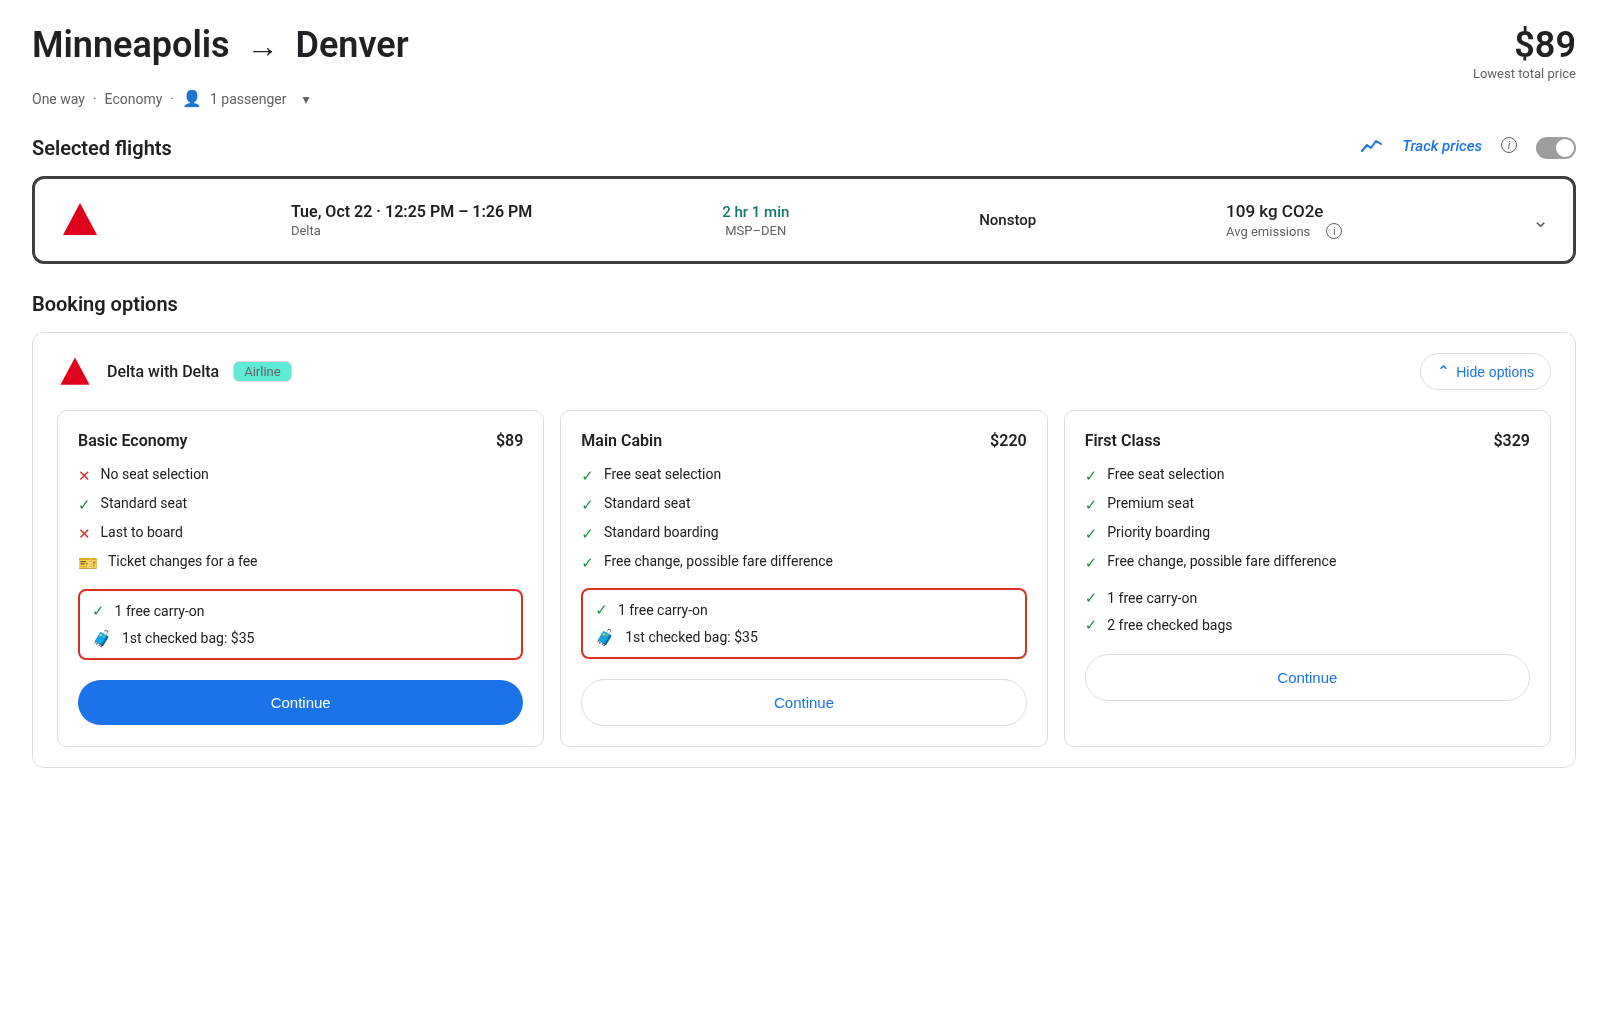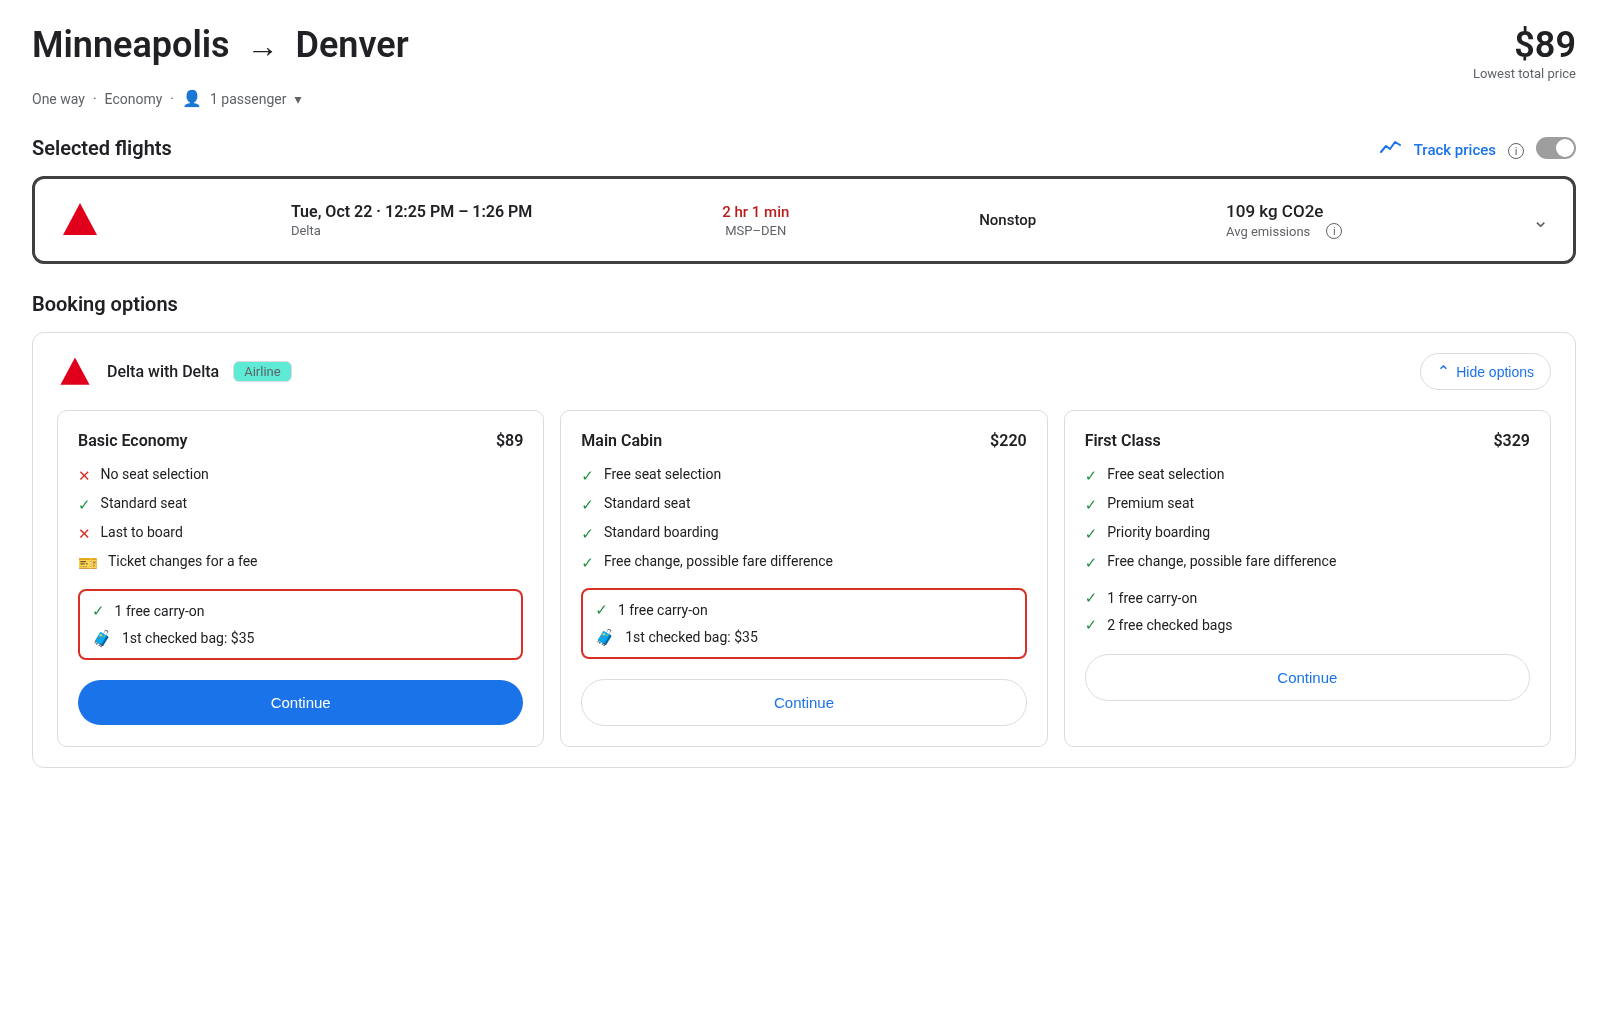--- a/index.html
+++ b/index.html
@@ -44,41 +44,42 @@
       align-items: center;
       gap: 8px;
       font-size: 14px;
       color: #5f6368;
       margin-bottom: 28px;
     }
     .trip-info .dot { color: #5f6368; }
     .passenger-dropdown {
       display: flex;
       align-items: center;
-      gap: 8px;
+      gap: 16px;
       cursor: pointer;
       color: #5f6368;
     }
 
     
     .section-header {
       display: flex;
       justify-content: space-between;
       align-items: center;
       margin-bottom: 16px;
     }
     .section-title {
       font-size: 20px;
       font-weight: 600;
       color: #202124;
     }
     .track-prices-area {
       display: flex;
-      align-items: flex-end;
-      gap: 12px;
+      align-items: flex-start;
+      gap: 19px;
+      font-style: italic;
     }
     .track-icon {
       color: #1a73e8;
       font-size: 18px;
     }
     .track-prices-label {
       color: #1a73e8;
       font-size: 15px;
       font-weight: 500;
     }
@@ -136,21 +137,21 @@
       color: #5f6368;
       margin-top: 2px;
     }
     .flight-duration-block {
       flex: 0 0 auto;
       text-align: center;
     }
     .duration-time {
       font-size: 15px;
       font-weight: 500;
-      color: #b91c1c;
+      color: #0f766e;
     }
     .duration-route {
       font-size: 13px;
       color: #5f6368;
       margin-top: 2px;
     }
     .flight-stops {
       flex: 0 0 auto;
       font-size: 15px;
       font-weight: 500;

